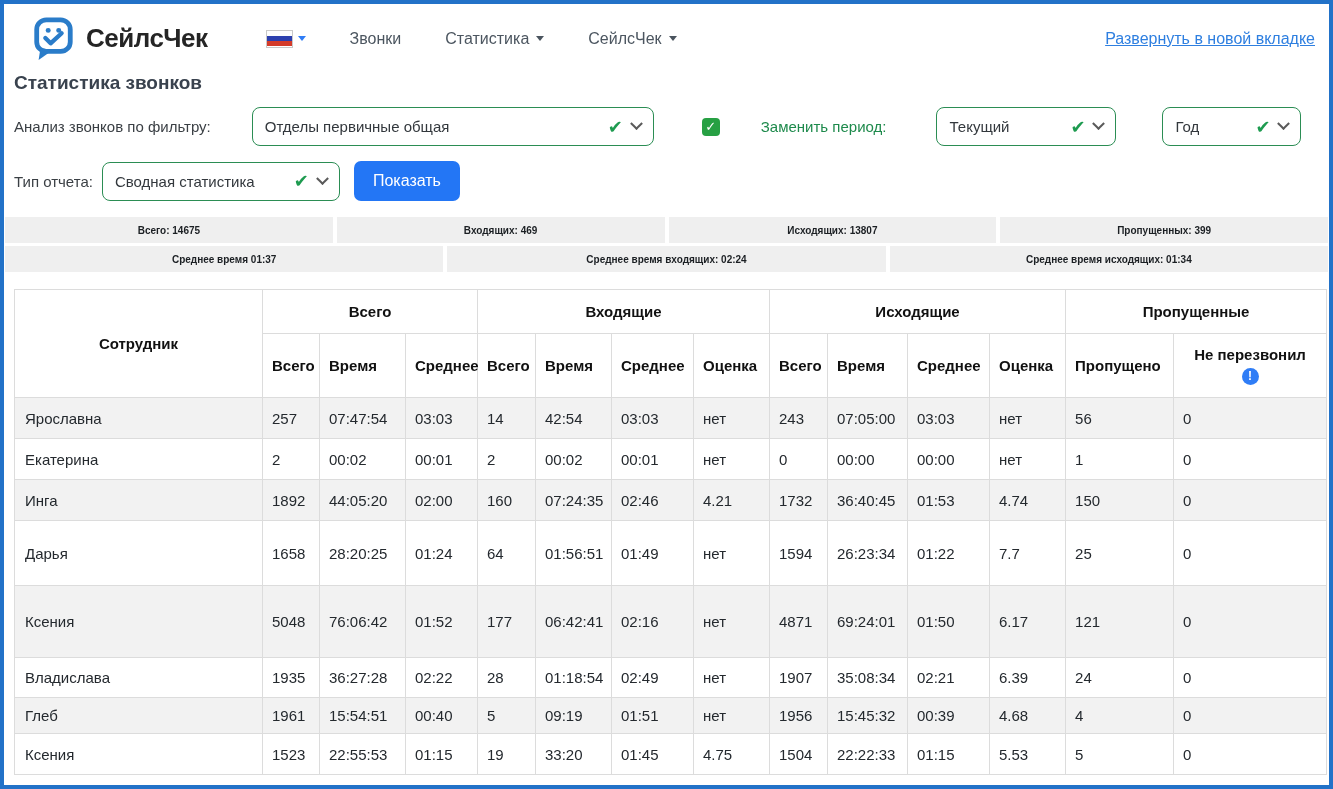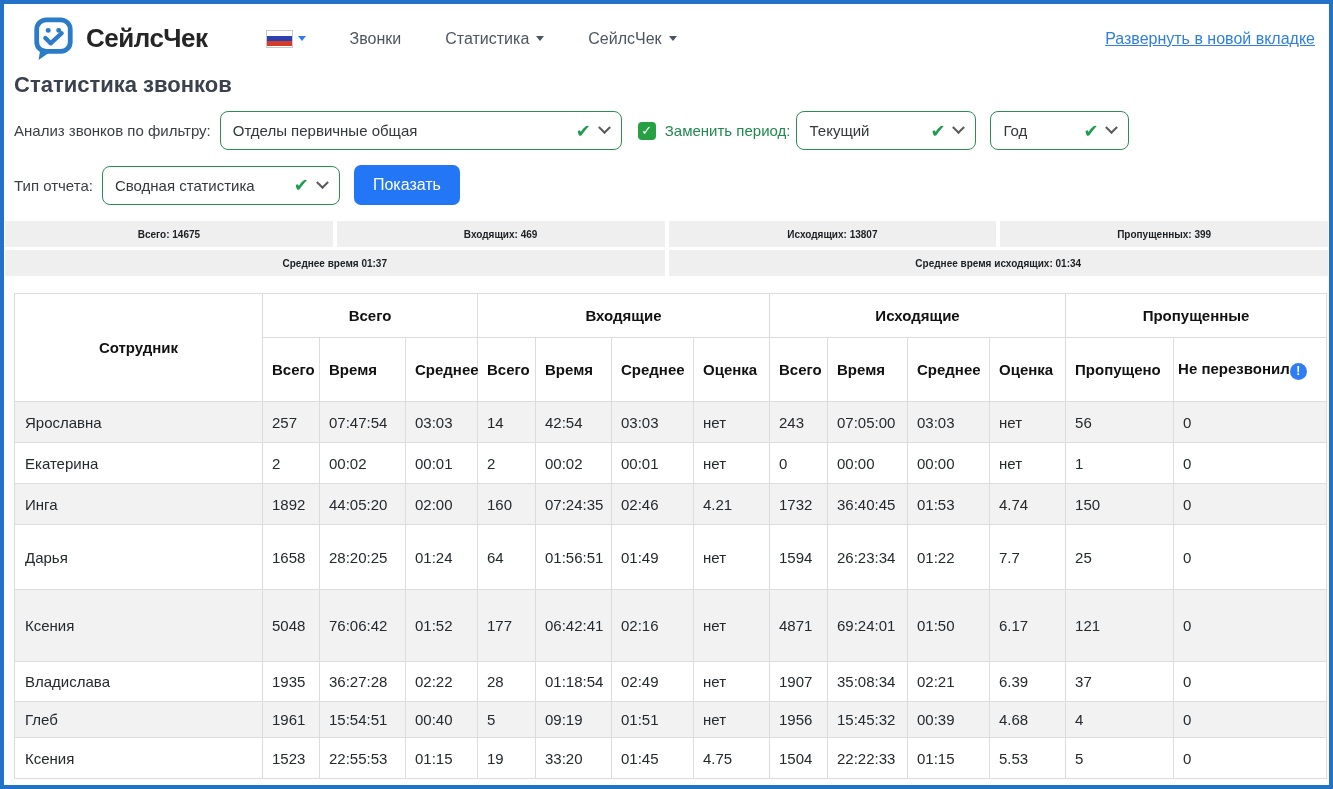--- a/index.html
+++ b/index.html
@@ -21,26 +21,26 @@
   .flag-wrap { display:flex; align-items:center; gap:5px; cursor:pointer; }
   .flag { width:27px; height:18px; border:1px solid #c9c9c9; display:flex; flex-direction:column; }
   .flag div { flex:1; }
   .flag .w { background:#fdfdfd; } .flag .b { background:#2b3fae; } .flag .r { background:#d43b2a; }
   .caret { width:0; height:0; border-left:4px solid transparent; border-right:4px solid transparent; border-top:5px solid #4a545e; }
   .caret.blue { border-top-color:#2f7df6; }
   .nav a { color:#4c5660; text-decoration:none; font-size:16px; display:flex; align-items:center; gap:7px; cursor:pointer; }
   .expand-link { margin-left:auto; color:#2e7fe0; font-size:16px; text-decoration:underline; cursor:pointer; }
 
   
-  .page-title { font-size:22px; font-weight:700; color:#39424e; margin:12px 0 12px 10px; }
+  .page-title { font-size:19px; font-weight:700; color:#39424e; margin:12px 0 12px 10px; }
   .filter-row { display:flex; align-items:center; padding-left:10px; }
-  .filter-row.r1 { margin-top:13px; }
+  .filter-row.r1 { margin-top:13px;gap:32px; }
   .filter-row.r2 { margin-top:15px; }
   .flabel { font-size:15px; color:#3a3f44; margin-right:9px; white-space:nowrap; }
-  .flabel.green { color:#1e8a4c; margin-left:9px; margin-right:4px; }
+  .flabel.green { color:#1e8a4c; margin-left:9px; margin-right:16px; }
   .select {
     height:39px; border:1px solid #2b8d54; border-radius:8px; background:#fff;
     display:flex; align-items:center; padding:16px 12px; cursor:pointer;
   }
   .select .val { flex:1; font-size:15px; color:#33383d; white-space:nowrap; overflow:hidden; }
   .select .check { color:#1e9b50; font-weight:700; font-size:18px; margin:0 9px 0 8px; line-height:1; }
   .chev { width:9px; height:9px; border-right:2px solid #5a5a5a; border-bottom:2px solid #5a5a5a; transform:rotate(45deg) translate(-2px,-2px); }
   .sel-analysis { width:402px; }
   .sel-period { width:180px; margin-left:2px; }
   .sel-unit { width:139px; margin-left:14px; }
@@ -82,21 +82,21 @@
   tbody tr:nth-child(4) { height:65px; }
   tbody tr:nth-child(5) { height:72px; }
   tbody tr:nth-child(6) { height:40px; }
   tbody tr:nth-child(7) { height:36px; }
   tbody tr:nth-child(8) { height:41px; }
   .info-icon {
     display:inline-flex; align-items:center; justify-content:center;
     width:17px; height:17px; border-radius:50%; background:#2f7df6; color:#fff;
     font-size:12px; font-weight:700; margin-top:3px; cursor:pointer;
   }
-  .nhead { display:flex; flex-direction:row; align-items:center; line-height:1.25; }
+  .nhead { display:flex; flex-direction:column; align-items:center; line-height:1.25; }
 
   
   .logo-svg { display:block; }
 </style>
 </head>
 <body>
 
 <div class="page">
 
   <div class="topbar">
@@ -170,20 +170,21 @@
   </div>
 
   <div class="summary-row first" id="summary1">
       <div class="summary-cell">Всего: 14675</div>
       <div class="summary-cell">Входящих: 469</div>
       <div class="summary-cell">Исходящих: 13807</div>
       <div class="summary-cell">Пропущенных: 399</div>
     </div>
   <div class="summary-row" id="summary2">
       <div class="summary-cell">Среднее время 01:37</div>
+      <div class="summary-cell">Среднее время входящих: 02:24</div>
       <div class="summary-cell">Среднее время исходящих: 01:34</div>
     </div>
 
   <div class="table-wrap">
     <table id="stats-table">
       <colgroup id="cols">
           <col style="width:248px">
           <col style="width:57px">
           <col style="width:86px">
           <col style="width:72px">
@@ -314,21 +315,21 @@
             <td>36:27:28</td>
             <td>02:22</td>
             <td>28</td>
             <td>01:18:54</td>
             <td>02:49</td>
             <td>нет</td>
             <td>1907</td>
             <td>35:08:34</td>
             <td>02:21</td>
             <td>6.39</td>
-            <td>37</td>
+            <td>24</td>
             <td>0</td>
           </tr>
           <tr>
             <td class="emp">Глеб</td>
             <td>1961</td>
             <td>15:54:51</td>
             <td>00:40</td>
             <td>5</td>
             <td>09:19</td>
             <td>01:51</td>

